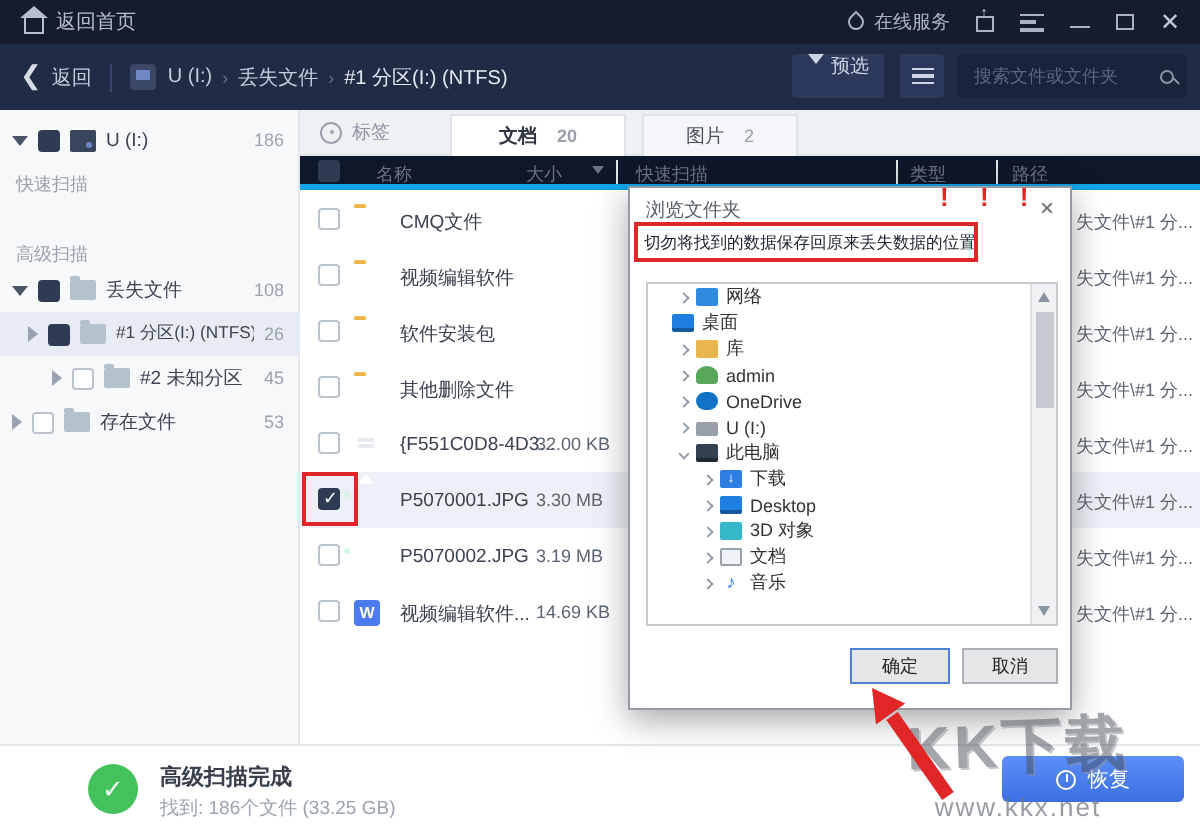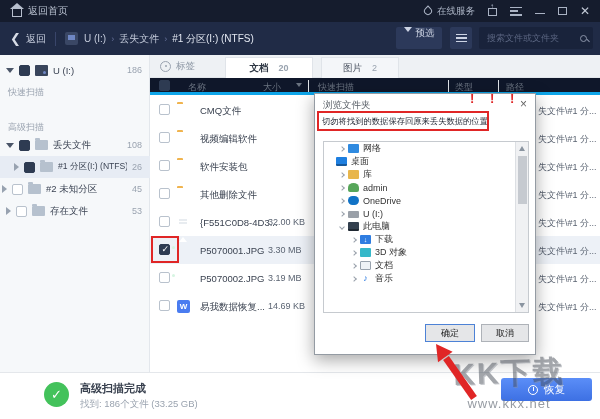--- a/index.html
+++ b/index.html
@@ -208,21 +208,21 @@
       <span class="s-label">丢失文件</span>
       <span class="s-count">108</span>
     </div>
     <div class="s-row sel" style="top:101px;padding-left:14px">
       <span class="tri-r"></span>
       <span class="cb on"></span>
       <span class="s-ic"></span>
       <span class="s-label" style="font-size:8.6px">#1 分区(I:) (NTFS)</span>
       <span class="s-count">26</span>
     </div>
-    <div class="s-row" style="top:123px;padding-left:2px">
+    <div class="s-row" style="top:123px;padding-left:26px">
       <span class="tri-r"></span>
       <span class="cb"></span>
       <span class="s-ic"></span>
       <span class="s-label">#2 未知分区</span>
       <span class="s-count">45</span>
     </div>
     <div class="s-row" style="top:145px">
       <span class="tri-r"></span>
       <span class="cb"></span>
       <span class="s-ic"></span>
@@ -300,21 +300,21 @@
     <div class="frow" style="top:209px">
       <span class="cb"></span>
       <span class="fi fi-jpg"></span>
       <span class="fname">P5070002.JPG</span>
       <span class="fsize">3.19 MB</span>
       <span class="fpath">失文件\#1 分...</span>
     </div>
     <div class="frow" style="top:237px">
       <span class="cb"></span>
       <span class="fi fi-doc">W</span>
-      <span class="fname">易我数据恢复...</span>
+      <span class="fname">视频编辑软件...</span>
       <span class="fsize">14.69 KB</span>
       <span class="fpath">失文件\#1 分...</span>
     </div>
   </div>
 
   <div class="dialog">
     <span class="dlg-title">浏览文件夹</span>
     <span class="dlg-x">×</span>
     <div class="dlg-warn">切勿将找到的数据保存回原来丢失数据的位置。</div>
     <div class="tree">
@@ -350,20 +350,25 @@
         </div>
       <div class="t-item lv1">
           <span class="x d"></span>
           <span class="ti ti-pc"></span>
           <span>此电脑</span>
         </div>
       <div class="t-item lv2">
           <span class="x r"></span>
           <span class="ti ti-down">↓</span>
           <span>下载</span>
+        </div>
+      <div class="t-item lv2">
+          <span class="x r"></span>
+          <span class="ti ti-desktop"></span>
+          <span>Desktop</span>
         </div>
       <div class="t-item lv2">
           <span class="x r"></span>
           <span class="ti ti-cube"></span>
           <span>3D 对象</span>
         </div>
       <div class="t-item lv2">
           <span class="x r"></span>
           <span class="ti ti-docf"></span>
           <span>文档</span>

